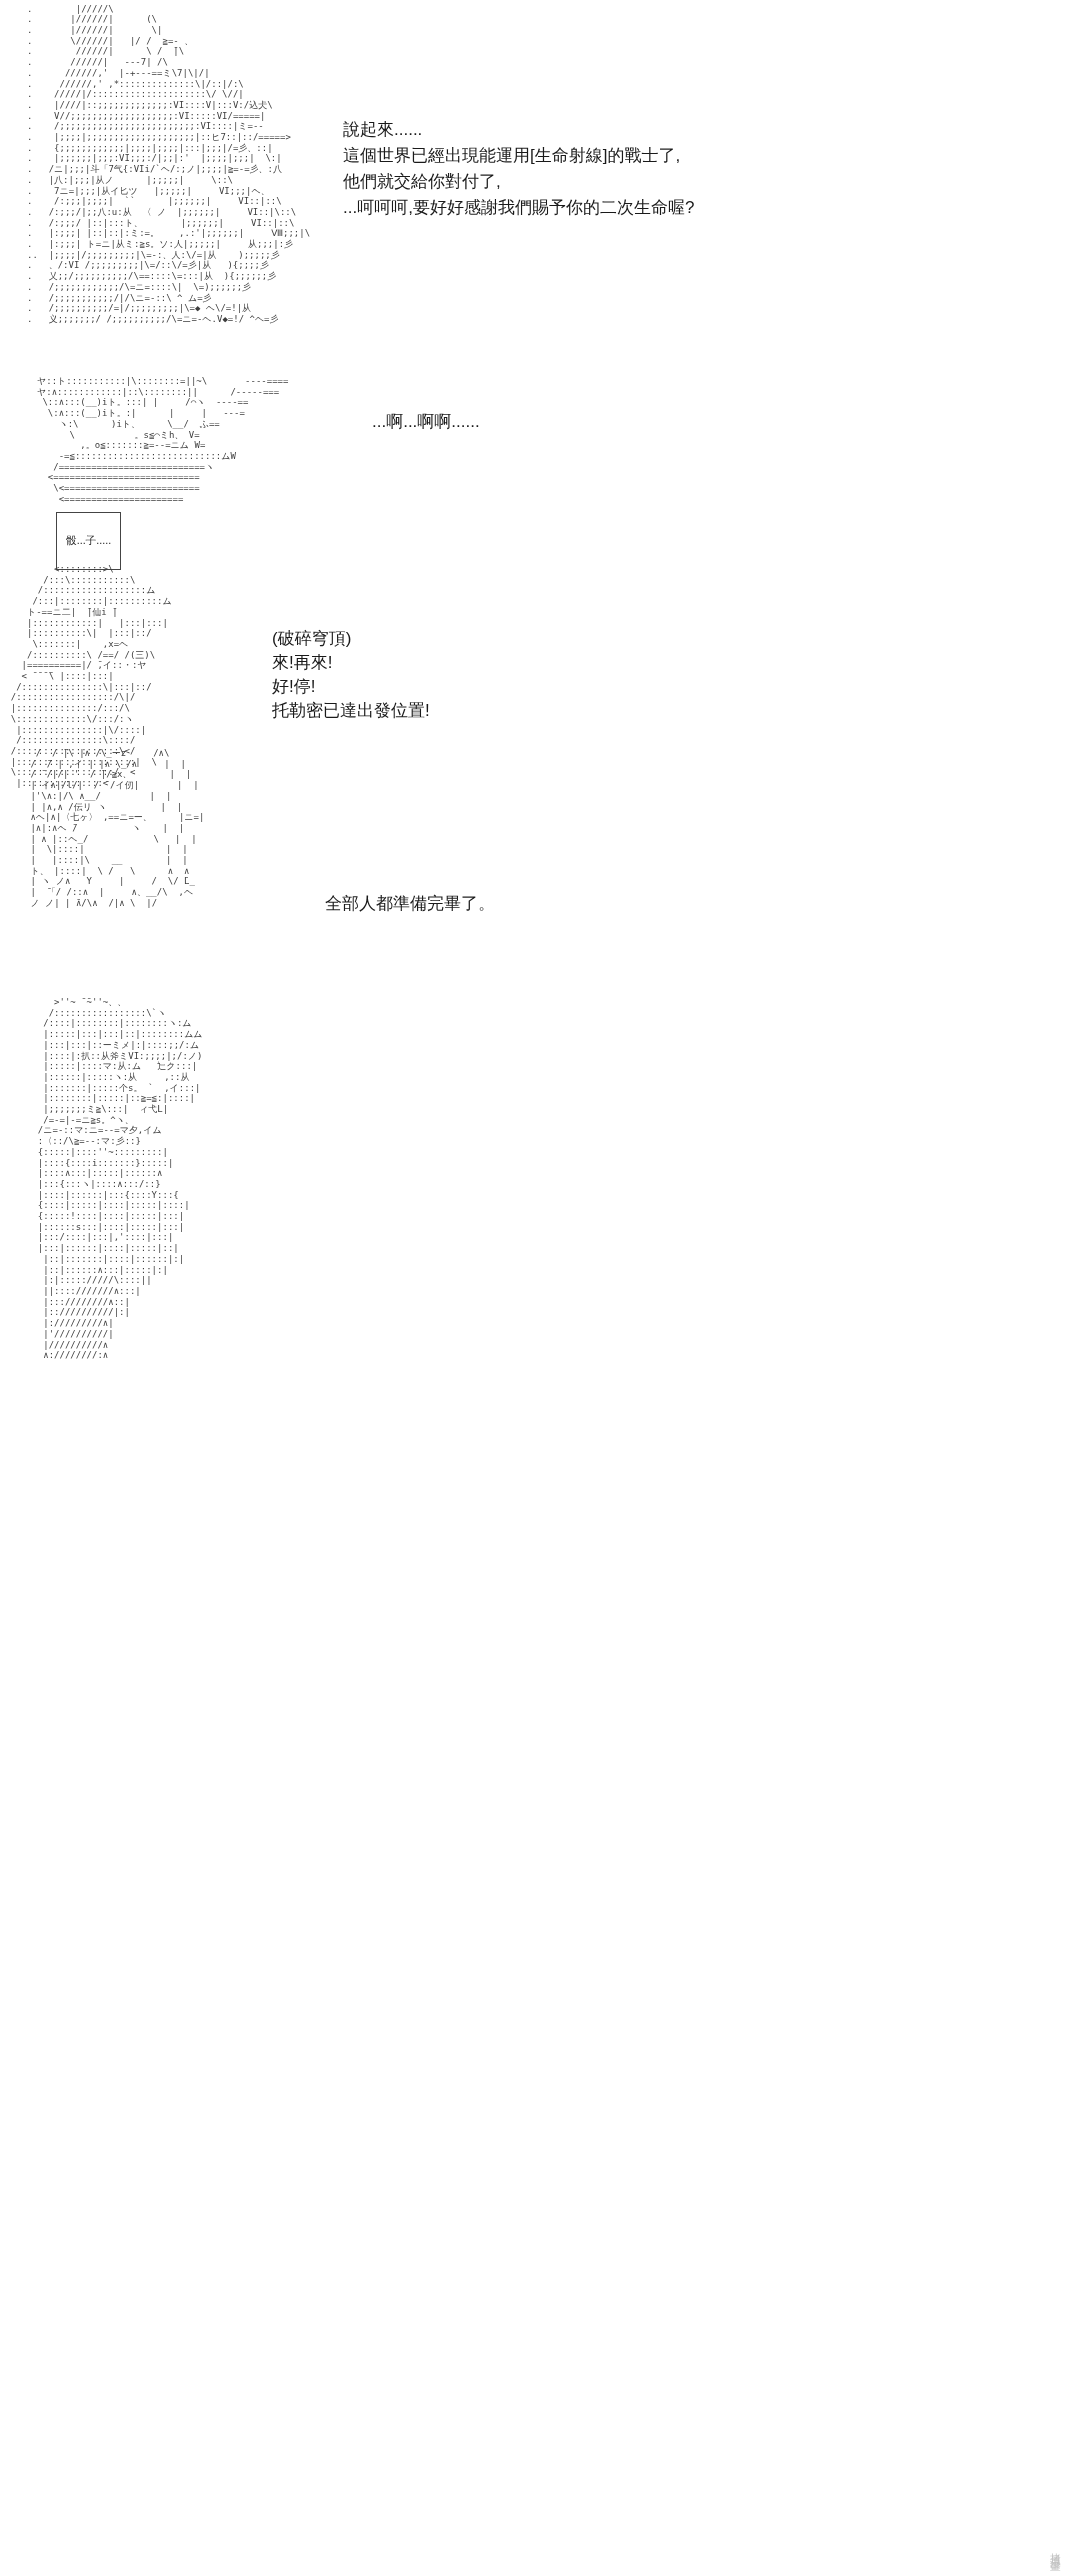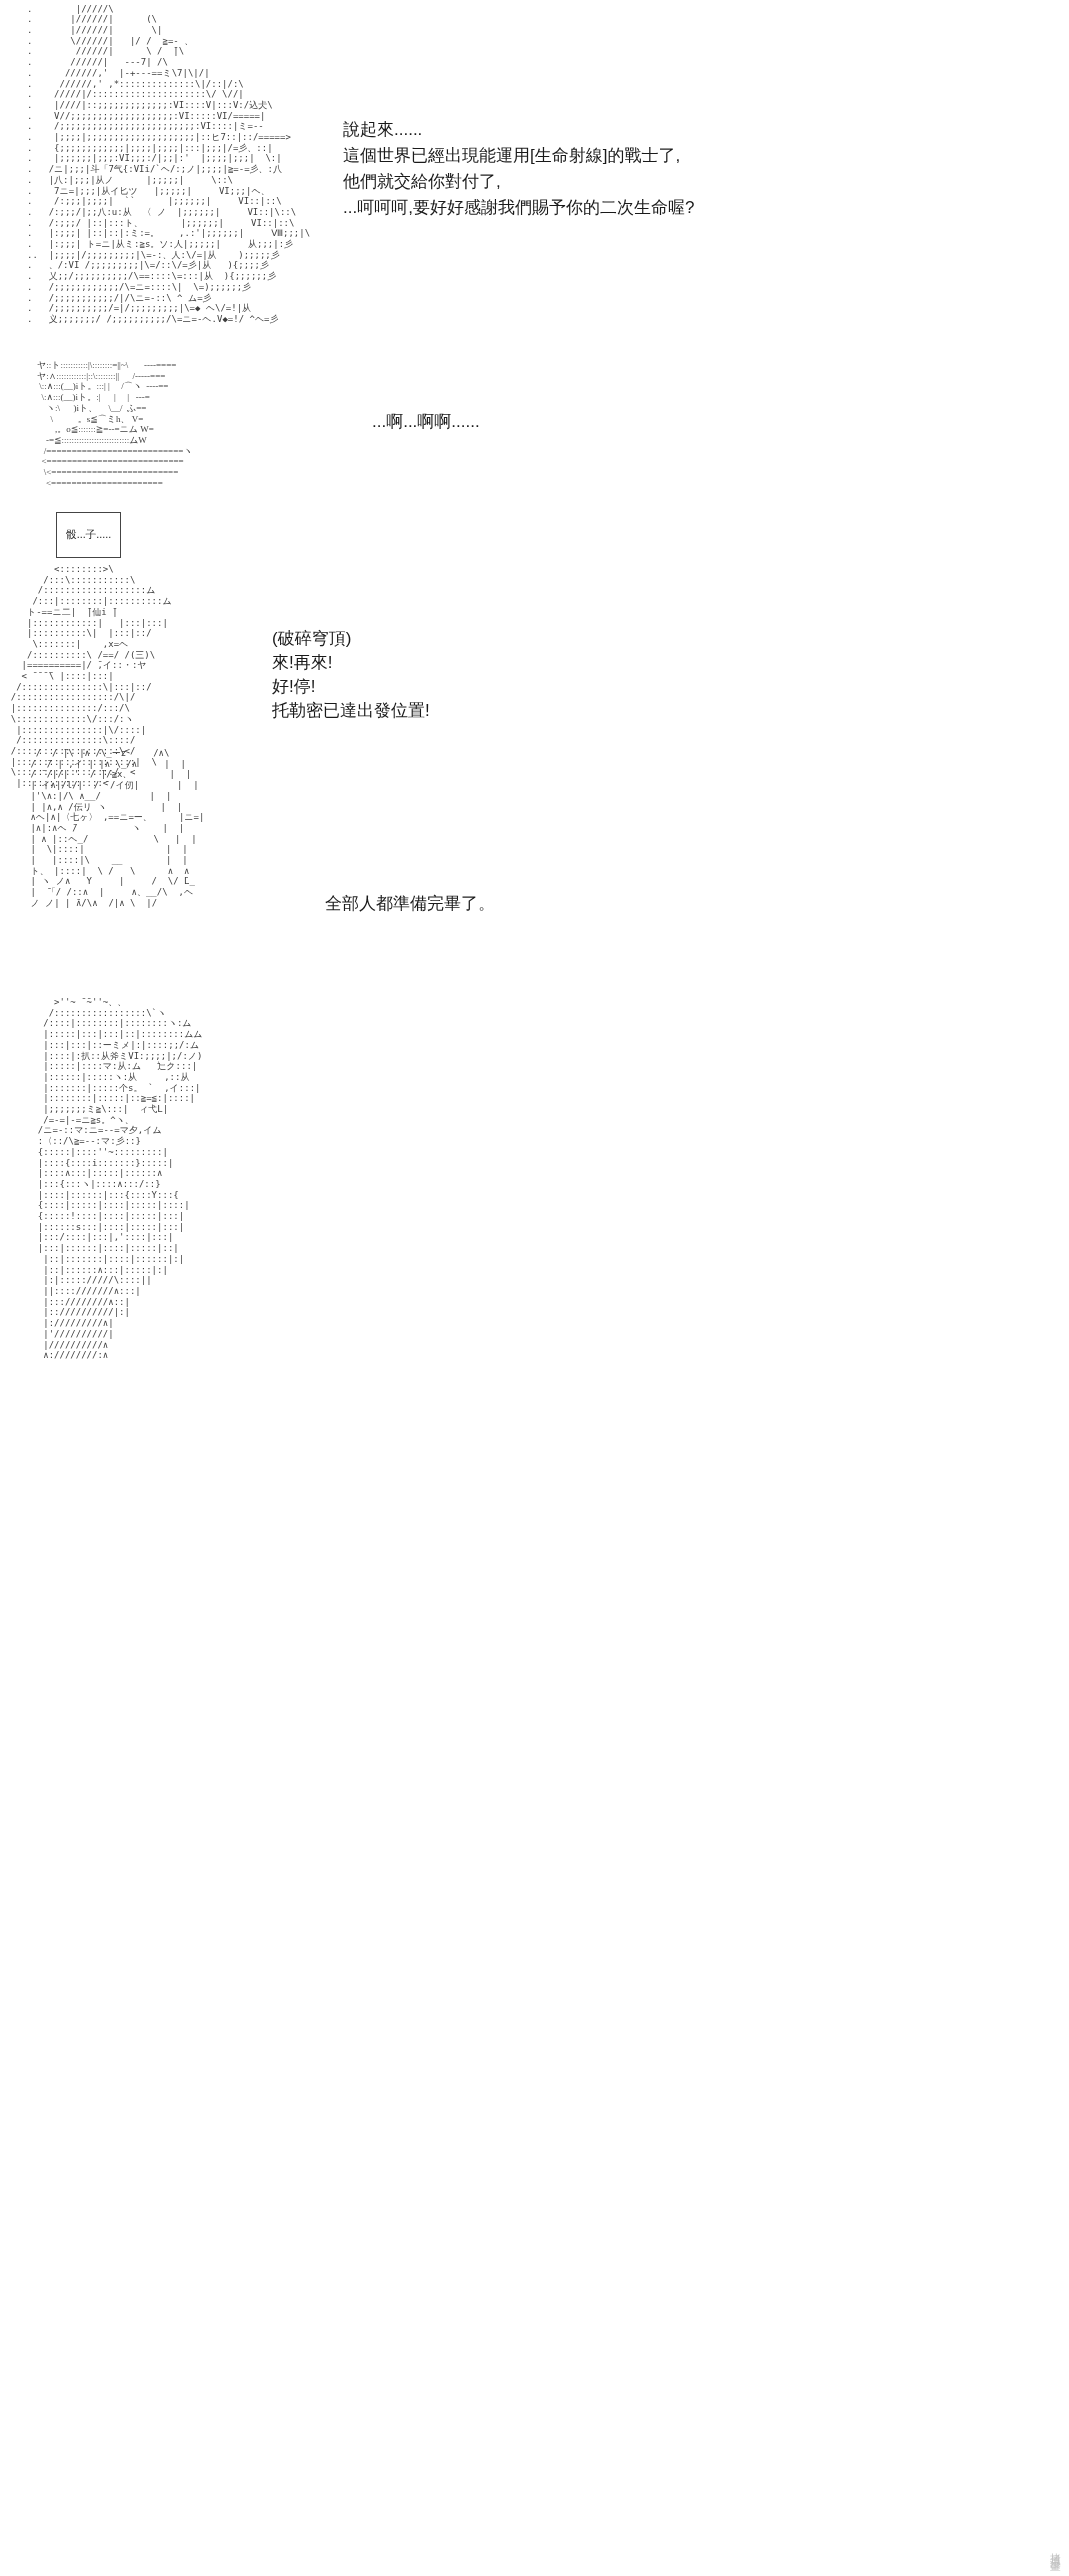--- a/index.html
+++ b/index.html
@@ -23,27 +23,27 @@
     letter-spacing:0;
   }
   .dlg {
     position:absolute;
     font-size:17px;
     color:#1a1a1a;
     white-space:pre-line;
   }
   #aa1 { left:27px;  top:3.6px; }
   #d1  { left:343px; top:117px; line-height:26px; }
-  #aa2 { left:37px;  top:360px;font-family:Liberation Serif, serif; }
+  #aa2 { left:37px;  top:376px; }
   #d2  { left:346px; top:410px; line-height:24px;margin-left:26px; }
   .dicebox {
     position:absolute;
     left:56px; top:512px;
     border:0.9px solid #444;
-    padding:15px 9px;
+    padding:21px 9px;
     font-size:10.7px;
     color:#1a1a1a;
     background:#fff;
   }
   #aa3 { left:5.3px;   top:564px; }
   #d3  { left:272px; top:627px; line-height:24px; }
   #aa4 { left:25px;  top:748px; }
   #d4  { left:325px; top:892px; line-height:24px; }
   #aa5 { left:27px;  top:997px; }
   #d5  { left:236px; top:1113px; line-height:24px; }

